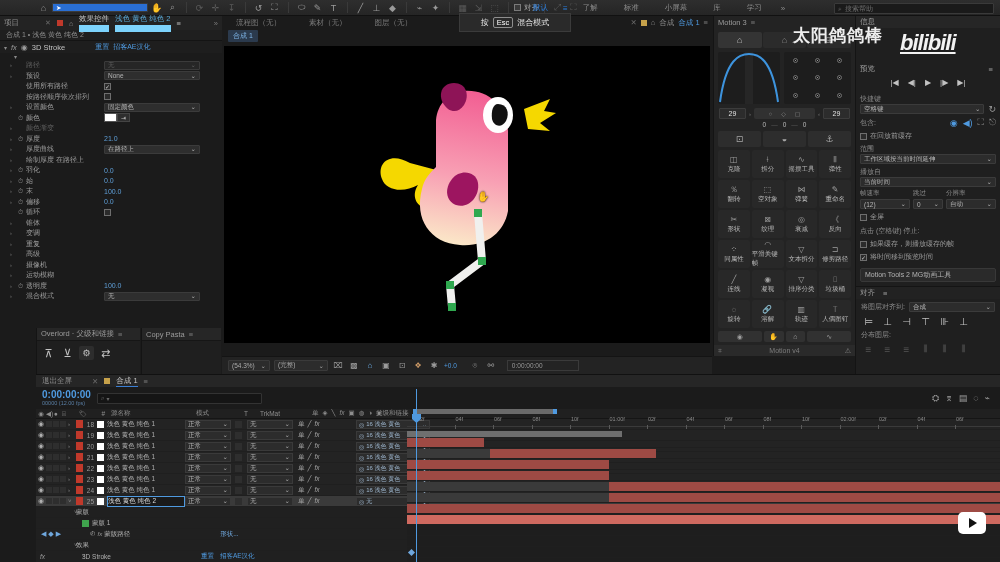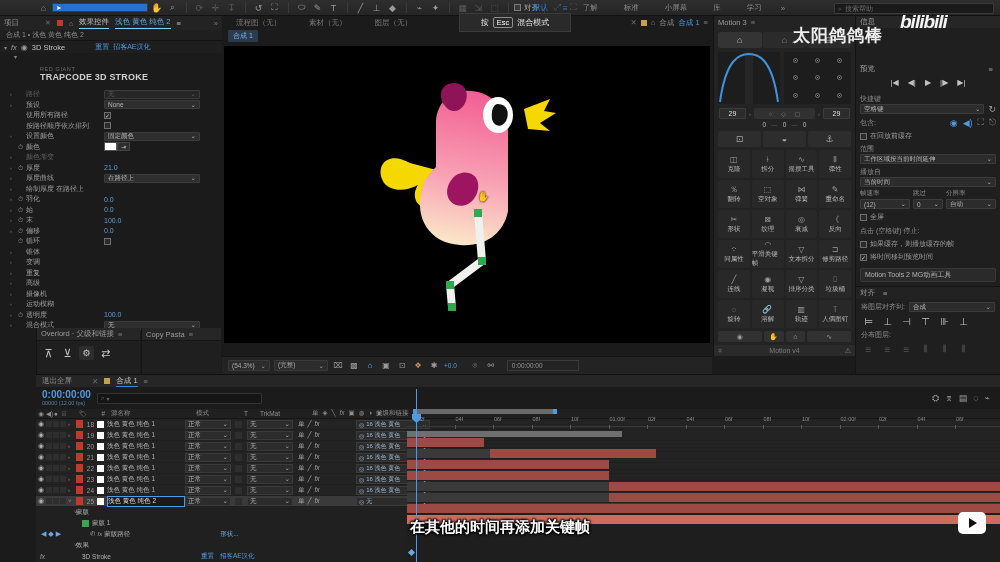--- a/index.html
+++ b/index.html
@@ -46,21 +46,21 @@
     height:13px; background:#262626; display:flex; align-items:center;
     padding:0 4px; font-size:7.5px; color:#9b9b9b; gap:4px;
     border-bottom:1px solid #161616;
   }
   .ptab .eq { color:#7a7a7a; }
 
   
   .leftcol { position:absolute; left:0; top:16px; width:222px; bottom:0; background:#1b1b1b; }
   .lefttabs { display:flex; align-items:center; height:14px; background:#232323; padding-left:4px; gap:6px; font-size:7.5px; }
   .lefttabs .tnorm { color:#8d8d8d; }
-  .lefttabs .tact { color:#c5c5c5; border-bottom:1px solid #7dd3fc; padding-bottom:1px;}
+  .lefttabs .tact { color:#c5c5c5; border-bottom:7px solid #7dd3fc; padding-bottom:1px;}
   .lefttabs .cyan { color:#5aa9d6; }
   .lefttabs .dd { margin-left:auto; margin-right:4px; color:#7a7a7a; }
 
   .fxbar { height:11px; background:#1f1f1f; display:flex; align-items:center; padding-left:6px; font-size:7px; color:#8d8d8d; border-bottom:1px solid #141414;}
   .fxhdr { height:12px; display:flex; align-items:center; gap:4px; padding-left:4px; font-size:7.5px; color:#c0c0c0; background:#1e1e1e; }
   .fxhdr .blue { color:#4f9ae0; font-size:7px; }
   .fxhdr .tri { font-size:6px; color:#8a8a8a; }
   .fxlogo { padding:6px 0 7px 40px; }
   .fxlogo .rg { font-size:5.5px; color:#6d6d6d; letter-spacing:.6px; }
   .fxlogo .tc { font-size:9px; color:#cfcfcf; font-family:"Liberation Sans",sans-serif; font-weight:bold; letter-spacing:.2px;}
@@ -218,22 +218,22 @@
   .cursor { position:absolute; left:253px; top:145px; color:#fff; font-size:10px; text-shadow:0 0 2px #000;}
 
   
   .subtitle { position:absolute; left:0; right:0; top:518px; text-align:center;
               font-size:15px; color:#fff; font-weight:bold; z-index:30;
               text-shadow:1px 1px 2px #000,-1px 1px 2px #000,1px -1px 2px #000,-1px -1px 2px #000;}
 
   
   .wm-text { position:absolute; left:793px; top:24px; font-size:17px; font-weight:bold;
              color:rgba(255,255,255,.92); z-index:25; letter-spacing:1px;}
-  .wm-bili { position:absolute; left:900px; top:11px; font-size:19px; font-weight:bold;
-             color:rgba(255,255,255,.95); z-index:25; font-style:italic; letter-spacing:-1px;}
+  .wm-bili { position:absolute; left:900px; top:30px; font-size:22px; font-weight:bold;
+             color:rgba(255,255,255,.95); z-index:25; font-style:italic; letter-spacing:-1px;text-decoration:underline;}
   .bplay { position:absolute; right:14px; bottom:28px; width:28px;height:22px; background:#fff;
            border-radius:5px; display:flex;align-items:center;justify-content:center; z-index:28;}
   .bplay:after{ content:""; border-left:8px solid #111; border-top:5px solid transparent; border-bottom:5px solid transparent; margin-left:2px;}
 
   
   .rail { position:absolute; left:0; top:16px; width:36px; bottom:0; background:#1b1b1b; }
 </style>
 </head>
 <body>
 
@@ -310,24 +310,20 @@
     <div class="fxhdr">
       <span class="tri">▾</span>
       <span style="font-style:italic;color:#9a9a9a">fx</span>
       <span style="color:#9a9a9a;font-size:8px">◉</span>
       <span>3D Stroke</span>
       <span class="blue" style="margin-left:26px">重置</span>
       <span class="blue">招客AE汉化</span>
     </div>
     <div style="padding-left:14px;font-size:6px;color:#8a8a8a">▾</div>
 
-    <div class="fxlogo">
-      <div class="rg">RED GIANT</div>
-      <div class="tc">TRAPCODE 3D STROKE</div>
-    </div>
 
     <div id="fx-rows">
         <div class="prow">
           <span class="tw">›</span>
           <span class="sw"></span>
           <span class="lbl dim">路径</span>
           <span class="sel dim">
             <span>无</span>
             <span>⌄</span>
           </span>
@@ -1275,15 +1271,14 @@
         <div class="trk" style="background: rgb(30, 30, 30);">
           <div style="position: absolute; left: 2px; top: 3px; width: 5px; height: 5px; background: rgb(111, 167, 221); transform: rotate(45deg);"></div>
         </div>
         <div class="trk" style="background: rgb(30, 30, 30);"></div>
       </div>
   </div>
 
   <div class="wm-text">太阳鸽鸽棒</div>
   <div class="wm-bili">bilibili</div>
   <div class="bplay"></div>
-  <div class="subtitle">在其他的时间再添加关键帧</div>
 
 </div>
 
 </body></html>

